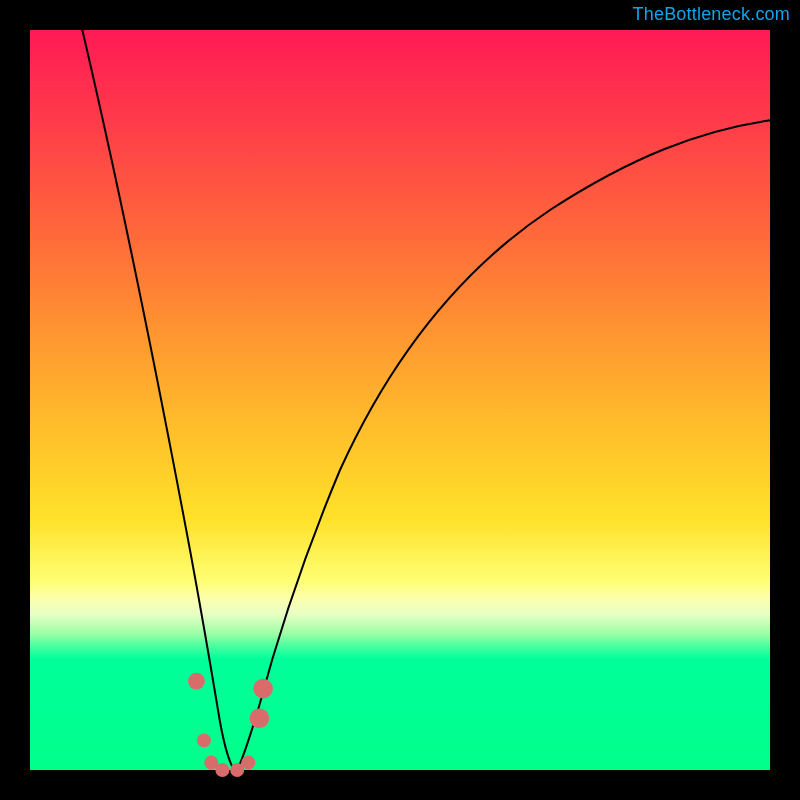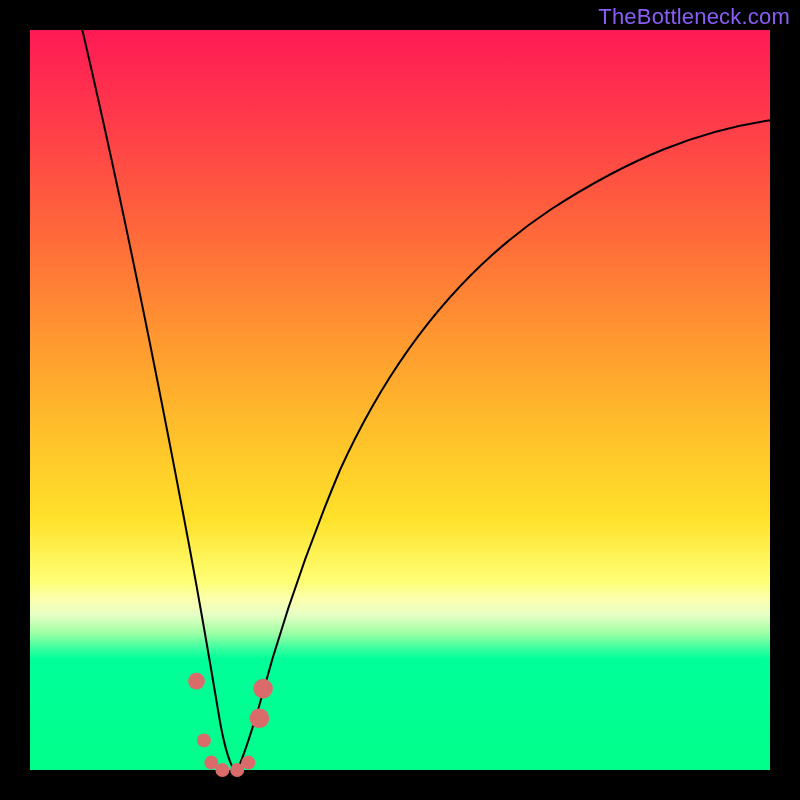--- a/index.html
+++ b/index.html
@@ -14,22 +14,22 @@
   .frame {
     position: relative;
     width: 800px;
     height: 800px;
     background: #000;
   }
   .watermark {
     position: absolute;
     top: 4px;
     right: 10px;
-    color: #8b5cf6;
-    font-size: 22px;
+    color: #0ea5e9;
+    font-size: 18px;
     font-weight: 400;
     letter-spacing: 0.2px;
     z-index: 50;
   }
   .plot-area {
     position: absolute;
     left: 30px;
     top: 30px;
     width: 740px;
     height: 740px;

